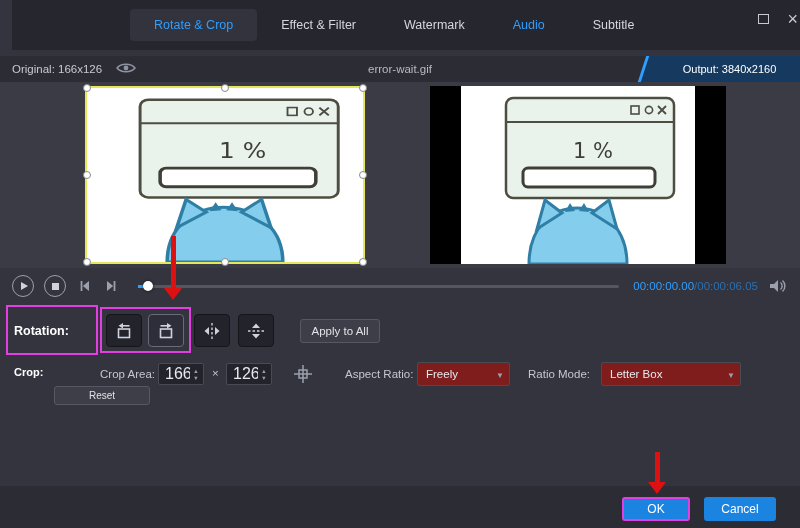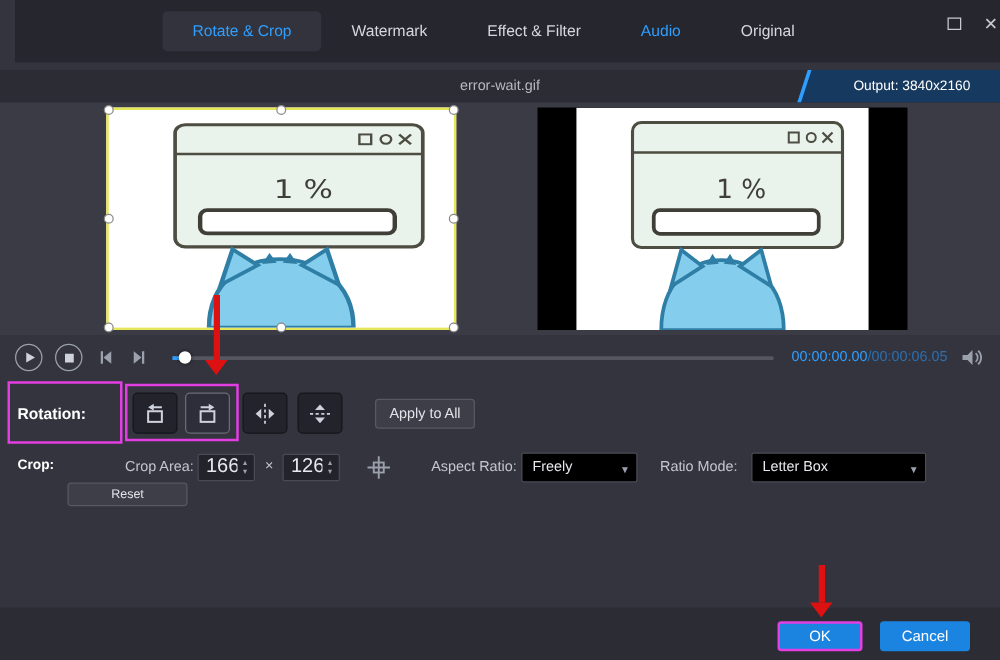--- a/index.html
+++ b/index.html
@@ -81,21 +81,21 @@
   .nw1{left:158px} .nw2{left:226px}
   .num-wrap input { position:absolute; inset:0; background:transparent; border:none; color:#e8e8ee;
                     font-size:16px; padding:0 13px 0 6px; width:100%; height:100%; font-family:inherit; outline:none; }
   .spinner { position:absolute; right:1px; top:0; bottom:0; width:12px; display:flex; flex-direction:column;
              align-items:center; justify-content:center; color:#9aa0ac; font-size:6.5px; line-height:1.15; cursor:pointer; }
   .mult { position:absolute; left:212px; top:7px; }
   .crop-icon-btn { position:absolute; left:290px; top:1px; width:26px; height:26px;
                    display:flex; align-items:center; justify-content:center; cursor:pointer; }
   .aspect-label { position:absolute; left:345px; top:8px; }
   .zoom-label { position:absolute; left:528px; top:8px; }
-  .dd { position:absolute; top:2px; height:24px; background:#000000; border:1px solid #4a4a55; border-radius:2px;
+  .dd { position:absolute; top:2px; height:24px; background:#7f1d1d; border:1px solid #4a4a55; border-radius:2px;
         color:#e8e8ee; font-size:11.5px; display:flex; align-items:center; padding:0 20px 0 8px; cursor:pointer; }
   .dd1{left:417px; width:93px} .dd2{left:601px; width:140px}
   .dd .caret { position:absolute; right:5px; top:8px; font-size:8px; color:#9aa0ac; }
   .reset-btn { position:absolute; left:16px; top:386px; width:96px; height:19px; background:#3e3e48;
                border:1px solid #585862; border-radius:3px; color:#e2e2e8; font-size:10px;
                display:flex; align-items:center; justify-content:center; cursor:pointer;margin-left:38px; }
   
   .footer { position:absolute; left:0; top:486px; width:800px; height:42px; background:#2c2c35; }
   .ok-btn { position:absolute; left:622px; top:11px; width:68px; height:24px; background:var(--button_blue,#1b84e0);
             border:2px solid var(--annotation_magenta,#e23ee2); border-radius:3px; color:#fff; font-size:12px;
@@ -111,33 +111,42 @@
   .arrow-ok { left:648px; top:452px; } .arrow-ok .shaft { height:30px; }
 </style>
 </head>
 <body>
 
 <div id="app">
 
   <div class="titlebar">
     <div class="tabs">
       <div class="tab active">Rotate &amp; Crop</div>
+      <div class="tab">Effect &amp; Filter</div>
       <div class="tab">Watermark</div>
-      <div class="tab">Effect &amp; Filter</div>
       <div class="tab highlight">Audio</div>
-      <div class="tab">Original</div>
+      <div class="tab">Subtitle</div>
     </div>
     <div class="win-controls">
       <span class="max-box"></span>
       <span class="close-glyph">×</span>
     </div>
   </div>
 
   <div class="stage">
     <div class="infobar">
+      <div class="original">
+        <span>Original: 166x126</span>
+        <span>
+          <svg width="20" height="12" viewBox="0 0 20 12">
+            <path d="M1 6 C5 1 15 1 19 6 C15 11 5 11 1 6 Z" fill="none" stroke="#8f94a2" stroke-width="1.5"></path>
+            <circle cx="10" cy="6" r="2.4" fill="#8f94a2"></circle>
+          </svg>
+        </span>
+      </div>
       <div class="filename">error-wait.gif</div>
       <div class="badge">
         <span class="badge-text">Output: 3840x2160</span>
       </div>
     </div>
 
     <div class="left-pane">
       <svg viewBox="0 0 234 178" preserveAspectRatio="none">
         <rect width="234" height="178" fill="#ffffff"></rect>
         <rect x="45" y="12" width="168" height="100" rx="7" fill="#e9f3ec" stroke="#4d4d42" stroke-width="2.5"></rect>

